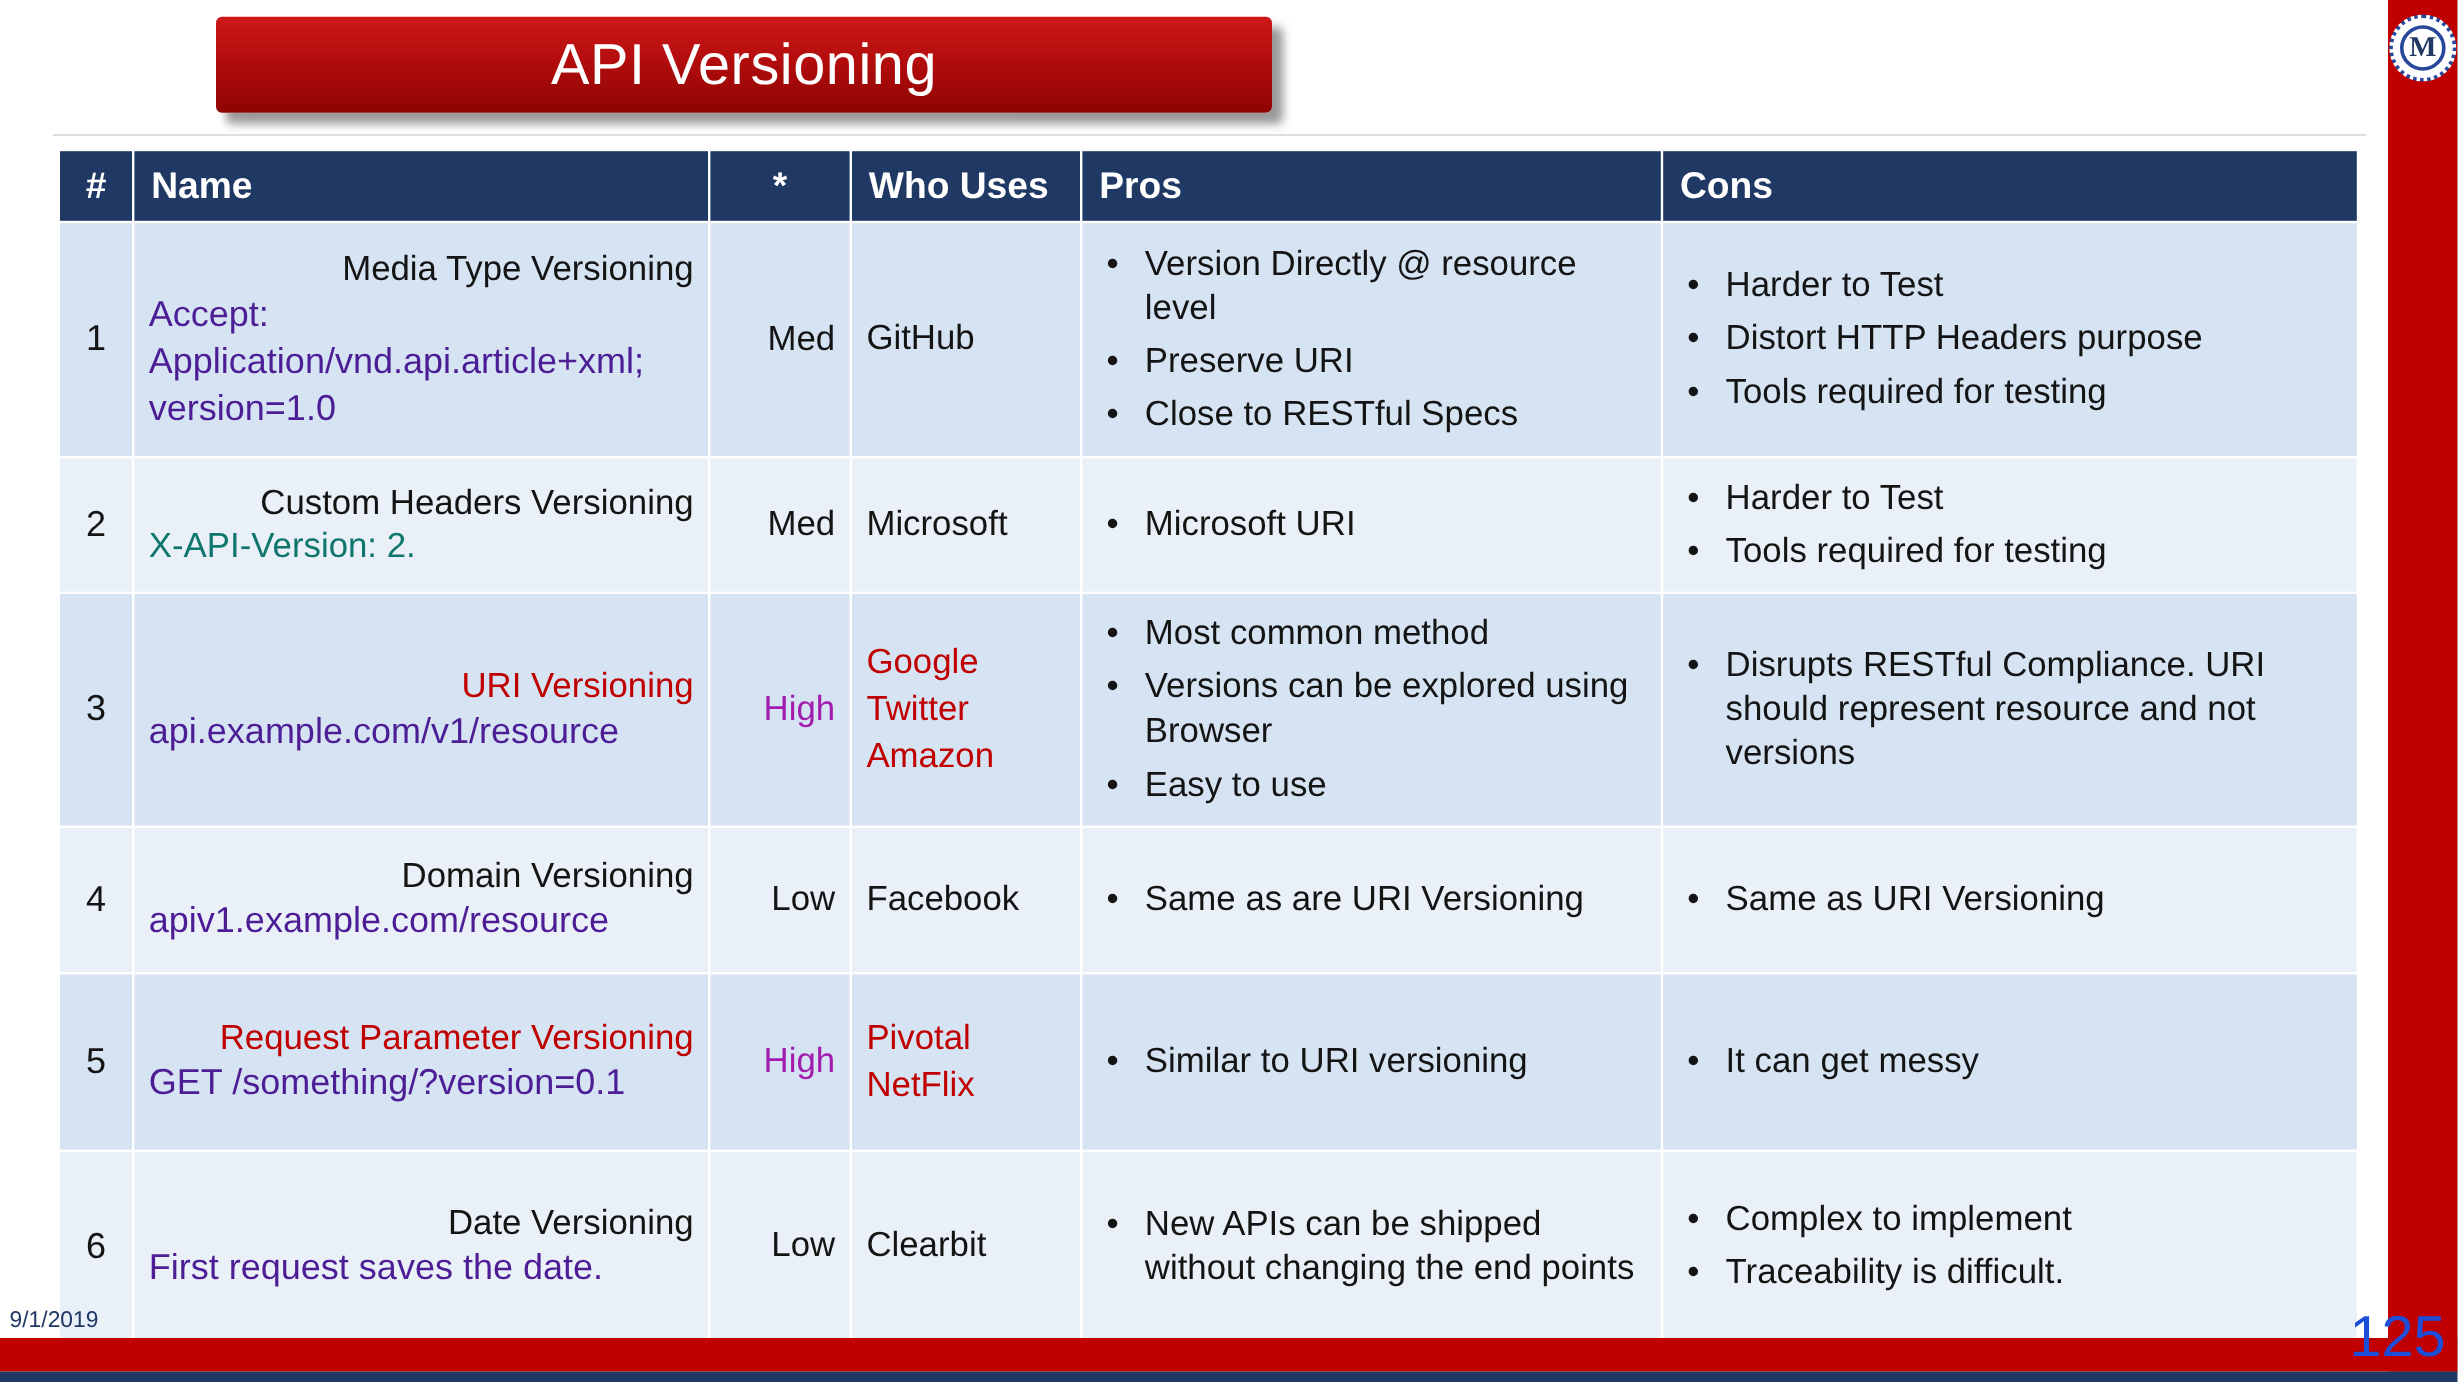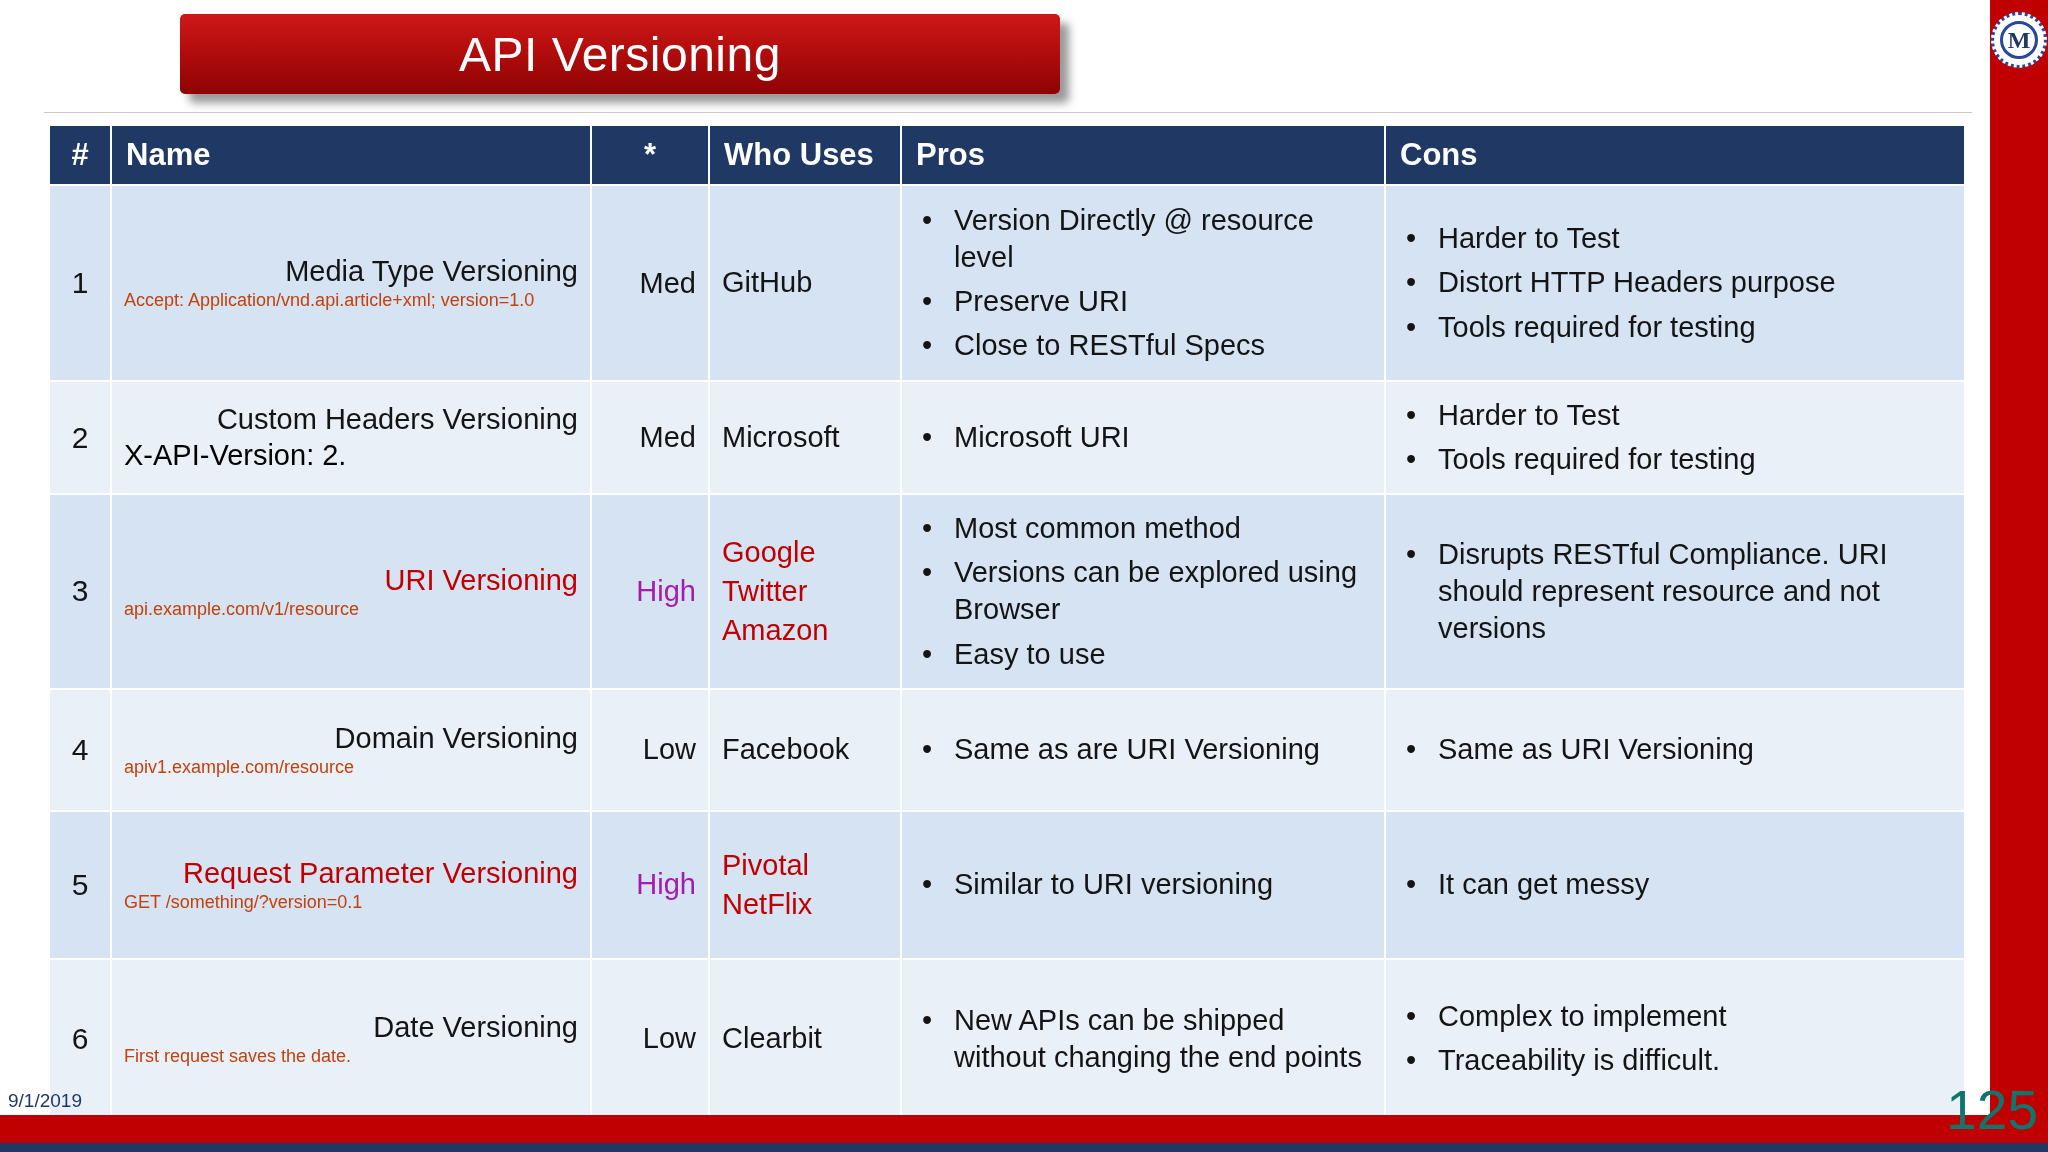--- a/index.html
+++ b/index.html
@@ -15,21 +15,21 @@
     position:absolute;top:12px;right:1px;width:56px;height:56px;border-radius:50%;
     background:#fff;border:3px dotted #27479b;box-sizing:border-box;
     display:flex;align-items:center;justify-content:center;
   }
   .logo-inner{
     width:38px;height:38px;border-radius:50%;border:3px solid #27479b;box-sizing:border-box;
     display:flex;align-items:center;justify-content:center;
     color:#1F3864;font-family:"Liberation Serif",serif;font-weight:bold;font-size:24px;
   }
   .date{position:absolute;left:8px;bottom:40px;color:#1F3864;font-size:19px;}
-  .pagenum{position:absolute;right:10px;bottom:10px;color:#0f766e;font-size:55px;z-index:5;}
+  .pagenum{position:absolute;right:10px;bottom:10px;color:#1d4ed8;font-size:48px;z-index:5;}
   
   .banner{
     position:absolute;left:180px;top:14px;width:880px;height:80px;border-radius:5px;
     background:linear-gradient(180deg,#ce1818 0%,#b30d0d 45%,#8e0303 100%);
     box-shadow:9px 9px 8px rgba(70,70,70,.55);
     display:flex;align-items:center;justify-content:center;
   }
   .banner .title{color:#ffffff;font-size:48px;letter-spacing:.5px;}
   .divider{position:absolute;left:44px;right:76px;top:112px;border-top:1px solid #c9c9c9;}
   
@@ -53,22 +53,22 @@
   tbody tr:nth-child(3){height:184px;}
   tbody tr:nth-child(4){height:122px;}
   tbody tr:nth-child(5){height:148px;}
   tbody tr:nth-child(6){height:160px;}
   td.num{text-align:center;font-size:30px;}
   td.rate{text-align:right;}
   td.rate.red{color:#a21caf;}
   .nm{font-size:29px;line-height:1.25;text-align:right;}
   .nm.red{color:#C00000;}
   .sub{line-height:1.3;}
-  .sub.purple{color:#c2410c;font-size:18px;}
-  .sub.plain{color:#000000;font-size:29px;}
+  .sub.purple{color:#4c1d95;font-size:30px;}
+  .sub.plain{color:#0f766e;font-size:29px;}
   .who-line{font-size:29px;line-height:1.35;}
   .who-line.red{color:#C00000;}
   ul.blist{list-style:none;margin:0;padding:0;}
   ul.blist li{position:relative;padding-left:40px;font-size:29px;line-height:1.28;margin:7px 0;}
   ul.blist li::before{content:"\2022";position:absolute;left:8px;}
 </style>
 </head>
 <body>
 
 <div class="slide">

